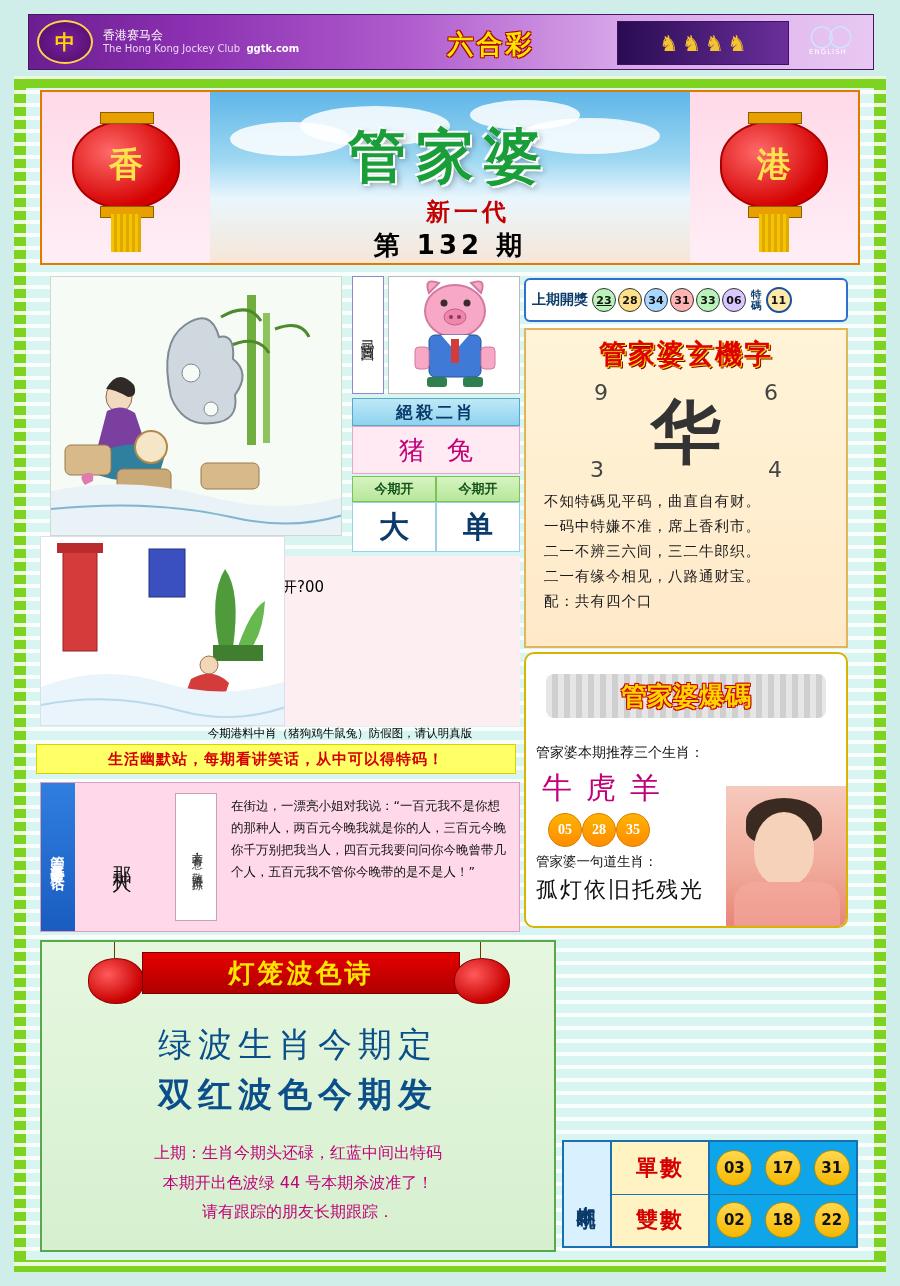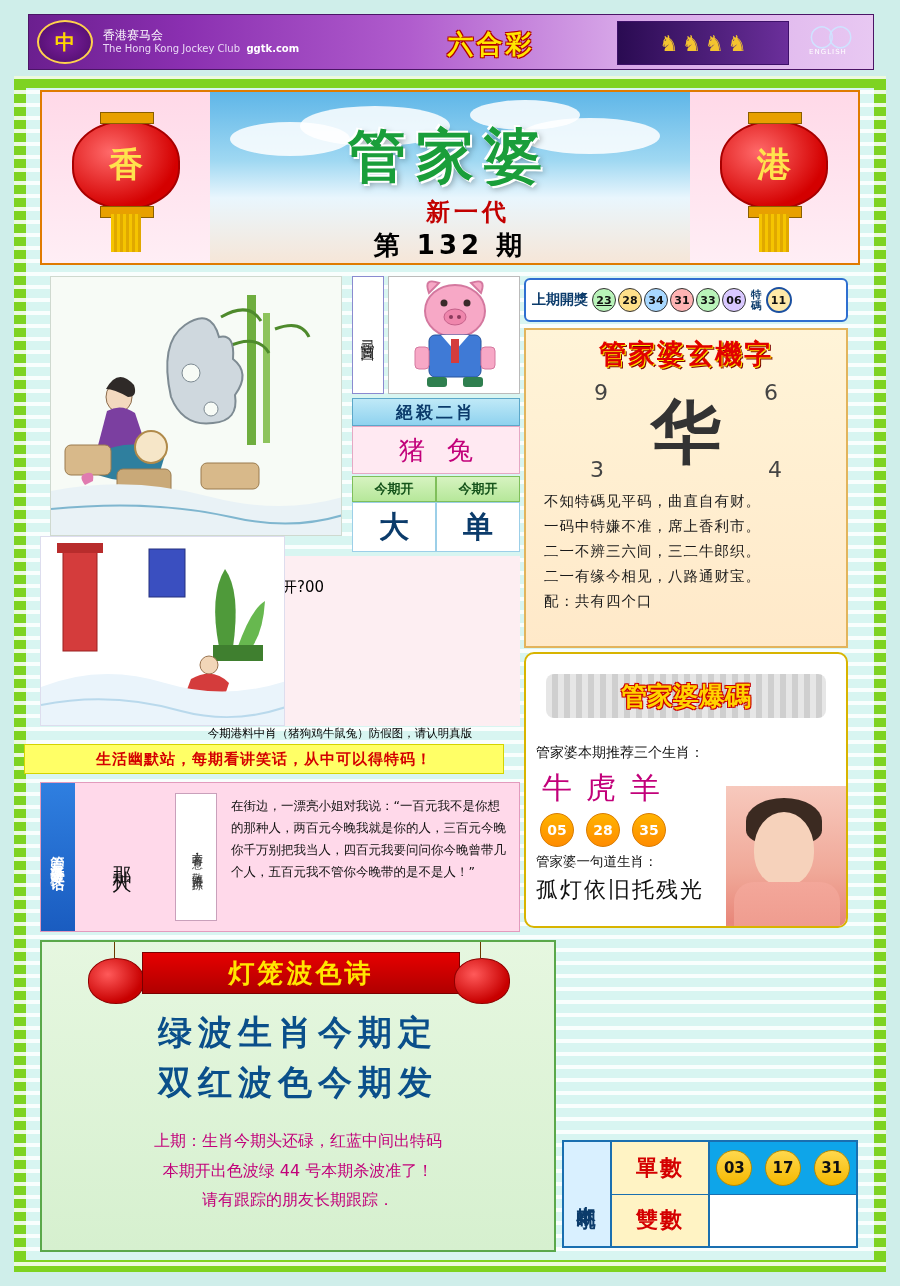--- a/index.html
+++ b/index.html
@@ -219,41 +219,41 @@
     background:repeating-linear-gradient(90deg,#e6e6e6 0 6px,#cfcfcf 6px 12px);
     display:flex;align-items:center;justify-content:center;gap:10px;
   }
   .bm-title span{
     font-size:26px;font-weight:bold;color:#ffd400;
     text-shadow:1px 1px 0 #c00,-1px -1px 0 #c00,1px -1px 0 #c00,-1px 1px 0 #c00;
   }
   .bm-body{position:relative;padding:6px 10px;}
   .bm-rec{font-size:14px;color:#111;}
   .bm-zodiac{font-size:30px;color:#c2007a;letter-spacing:14px;margin:6px 0 2px 6px;}
-  .bm-nums{display:flex;gap:12px;margin:4px 0 6px 4px;}
+  .bm-nums{display:flex;margin:4px 0 6px 12px;font-family:Liberation Serif, serif;}
   .bm-num{
     width:32px;height:32px;border-radius:50%;
     background:linear-gradient(180deg,#ffb300,#ff8c00);
     color:#fff;font-size:14px;font-weight:bold;
     display:flex;align-items:center;justify-content:center;
     border:1px solid #d97b00;
   }
   .bm-sent-label{font-size:13.5px;color:#111;}
   .bm-sent{font-size:22px;color:#111;margin-top:4px;letter-spacing:2px;}
   .lady{
     position:absolute;right:0;top:48px;width:120px;height:228px;
     background:linear-gradient(180deg,#f7c9bd 0%,#f0a898 38%,#e8877a 60%,#d9f0f7 100%);
   }
   .lady-face{position:absolute;left:28px;top:26px;width:60px;height:74px;border-radius:50% 50% 45% 45%;background:#f6d2bb;}
   .lady-hair{position:absolute;left:20px;top:12px;width:76px;height:46px;border-radius:50% 50% 30% 30%;background:#3b2a21;}
   .lady-body{position:absolute;left:8px;top:96px;width:106px;height:132px;background:linear-gradient(180deg,#f3a79a,#e8877a);border-radius:20px 20px 0 0;}
 
   
   .humorbar{
-    position:absolute;left:24px;top:744px;width:480px;height:30px;
+    position:absolute;left:36px;top:744px;width:480px;height:30px;
     background:#ffff66;border:1px solid #d4d400;box-sizing:border-box;
     display:flex;align-items:center;justify-content:center;
     font-size:15px;font-weight:bold;color:#d40000;letter-spacing:1px;
   }
   .jokebox{
     position:absolute;left:40px;top:782px;width:480px;height:150px;
     background:#ffd9ea;border:1px solid #e39bbd;box-sizing:border-box;display:flex;
   }
   .joke-side{
     width:34px;background:linear-gradient(180deg,#2f7fe0,#1a5cc0);
@@ -294,21 +294,21 @@
   .poem-lan{
     position:absolute;top:4px;width:66px;height:56px;
   }
   .poem-lan.l{left:40px;}
   .poem-lan.r{right:40px;}
   .poem-lan .body{
     position:absolute;left:6px;top:12px;width:54px;height:44px;border-radius:50%/46%;
     background:radial-gradient(ellipse at 35% 35%,#ff5a5a,#c80000 70%);border:1px solid #8f0000;
   }
   .poem-lan .str{position:absolute;left:32px;top:-4px;width:1px;height:16px;background:#6a3a00;}
-  .poem-l1{text-align:center;font-size:34px;color:#0a4f8a;font-weight:bold;margin-top:8px;letter-spacing:6px;}
+  .poem-l1{text-align:center;font-size:34px;color:#0a4f8a;font-weight:normal;margin-top:20px;letter-spacing:6px;}
   .poem-l2{text-align:center;font-size:34px;color:#0a4f8a;font-weight:bold;margin-top:4px;letter-spacing:6px;}
   .poem-sub{margin-top:20px;text-align:center;font-size:16px;color:#c2007a;line-height:1.85;}
 
   
   .rightbot{
     position:absolute;left:562px;top:940px;width:296px;height:196px;
     background:#cfe9f7;border:1px solid #8ab8d6;box-sizing:border-box;
     padding:8px 10px;
   }
   .rb-line{font-size:15px;color:#111;line-height:1.6;}
@@ -592,17 +592,22 @@
       <div class="bq-row">
         <div class="bq-name">單數</div>
         <div class="bq-nums">
           <div class="bq-num">03</div>
           <div class="bq-num">17</div>
           <div class="bq-num">31</div>
         </div>
       </div>
       <div class="bq-row">
         <div class="bq-name">雙數</div>
+        <div class="bq-nums">
+          <div class="bq-num">02</div>
+          <div class="bq-num">18</div>
+          <div class="bq-num">22</div>
+        </div>
       </div>
     </div>
   </div>
 
 </div>
 
 </body></html>

